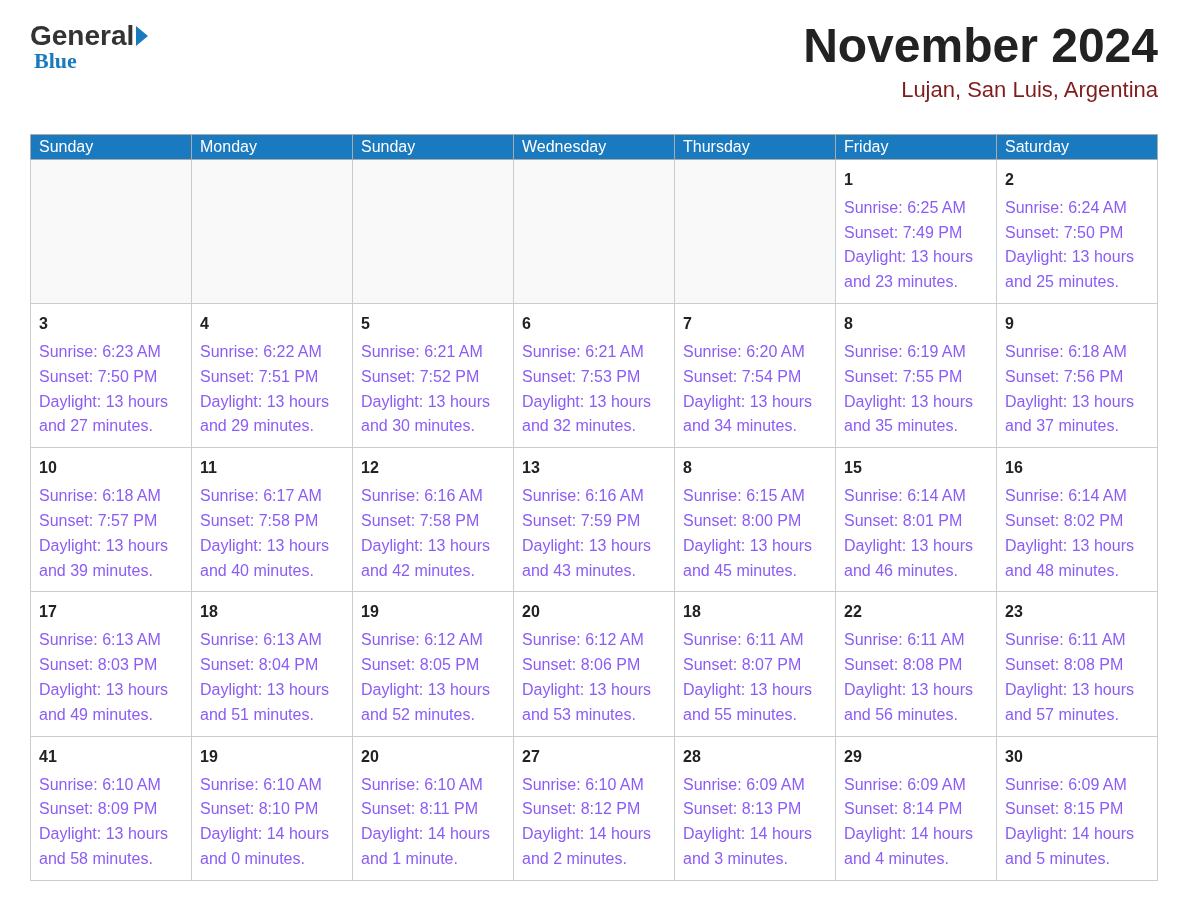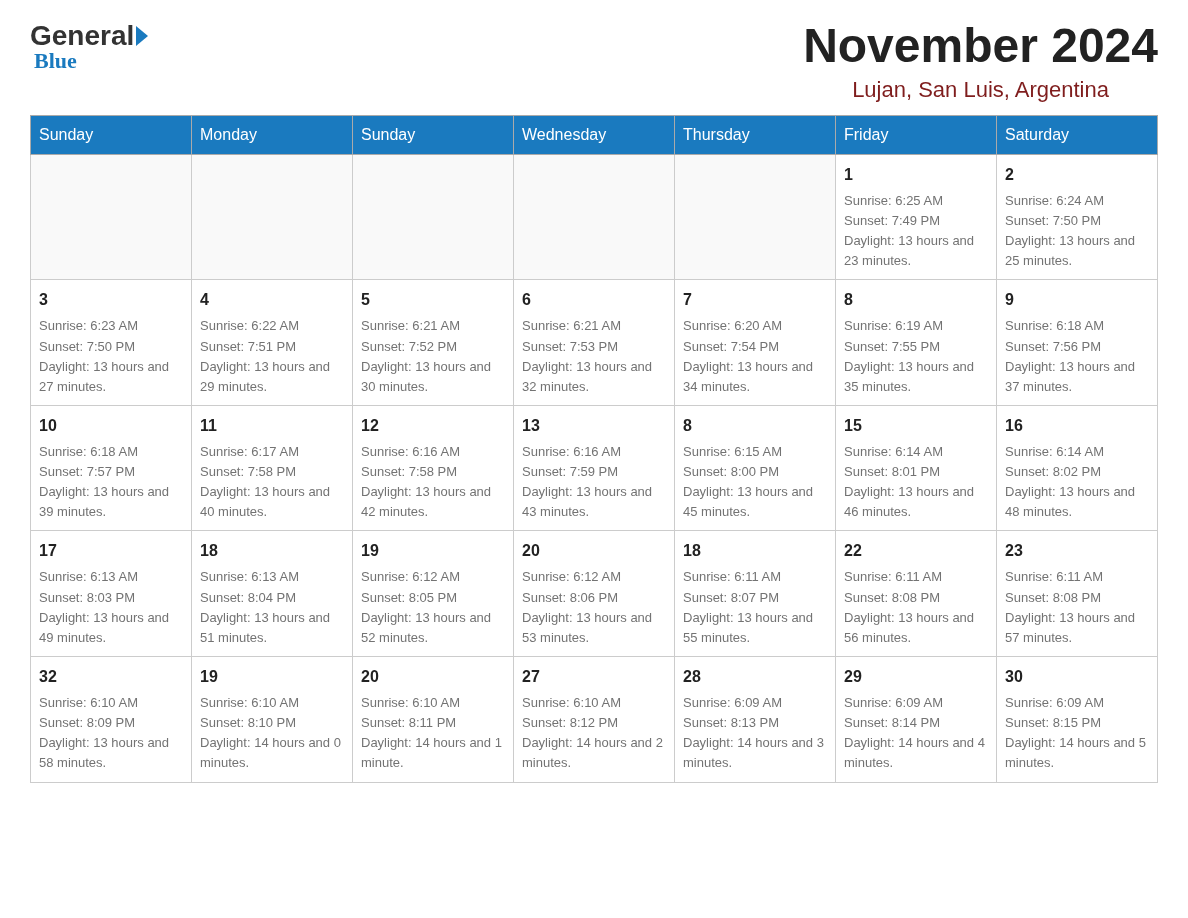--- a/index.html
+++ b/index.html
@@ -8,21 +8,21 @@
       background: #fff;
       color: #333;
       width: 1188px;
       min-height: 918px;
       padding: 20px 30px;
     }
     .header {
       display: flex;
       justify-content: space-between;
       align-items: flex-start;
-      margin-bottom: 12px;
+      margin-bottom: 31px;
     }
     .logo {
       display: flex;
       flex-direction: column;
       align-items: flex-start;
     }
     .logo-general {
       font-size: 28px;
       font-weight: bold;
       color: #333;
@@ -39,42 +39,42 @@
     }
     .logo-blue-label {
       color: #1a7abf;
       font-size: 22px;
       font-weight: bold;
       margin-top: -4px;
       margin-left: 4px;
       font-family: Liberation Serif, serif;
     }
     .title-section {
-      text-align: center;
+      text-align: right;
     }
     .month-title {
       font-size: 48px;
       font-weight: bold;
       color: #222;
       line-height: 1.1;
     }
     .location {
       font-size: 22px;
       color: #7f1d1d;
       margin-top: 4px;
     }
     .calendar {
       width: 100%;
       border-collapse: collapse;
       border: 1px solid #aaa;
     }
     .calendar th {
       background-color: #1a7abf;
       color: #fff;
-      padding: 10px 8px;
+      padding: 3px 8px;
       font-size: 16px;
       font-weight: normal;
       text-align: left;
       border: 1px solid #aaa;
     }
     .calendar td {
       width: 14.28%;
       vertical-align: top;
       padding: 8px;
       border: 1px solid #ccc;
@@ -83,22 +83,22 @@
       min-height: 110px;
     }
     .day-number {
       font-size: 16px;
       font-weight: bold;
       color: #222;
       display: block;
       margin-bottom: 4px;
     }
     .day-info {
-      color: #737373;
-      font-size: 13px;
+      color: #8b5cf6;
+      font-size: 16px;
       line-height: 1.55;
     }
     .empty-cell {
       background: #f9f9f9;
     }
     tr td {
       border-top: 2px solid #1a7abf;
     }
   </style>
 </head>
@@ -231,21 +231,21 @@
           <span class="day-number">22</span>
           <div class="day-info">Sunrise: 6:11 AM<br>Sunset: 8:08 PM<br>Daylight: 13 hours and 56 minutes.</div>
         </td>
         <td>
           <span class="day-number">23</span>
           <div class="day-info">Sunrise: 6:11 AM<br>Sunset: 8:08 PM<br>Daylight: 13 hours and 57 minutes.</div>
         </td>
       </tr>
       <tr>
         <td>
-          <span class="day-number">32</span>
+          <span class="day-number">41</span>
           <div class="day-info">Sunrise: 6:10 AM<br>Sunset: 8:09 PM<br>Daylight: 13 hours and 58 minutes.</div>
         </td>
         <td>
           <span class="day-number">19</span>
           <div class="day-info">Sunrise: 6:10 AM<br>Sunset: 8:10 PM<br>Daylight: 14 hours and 0 minutes.</div>
         </td>
         <td>
           <span class="day-number">20</span>
           <div class="day-info">Sunrise: 6:10 AM<br>Sunset: 8:11 PM<br>Daylight: 14 hours and 1 minute.</div>
         </td>

